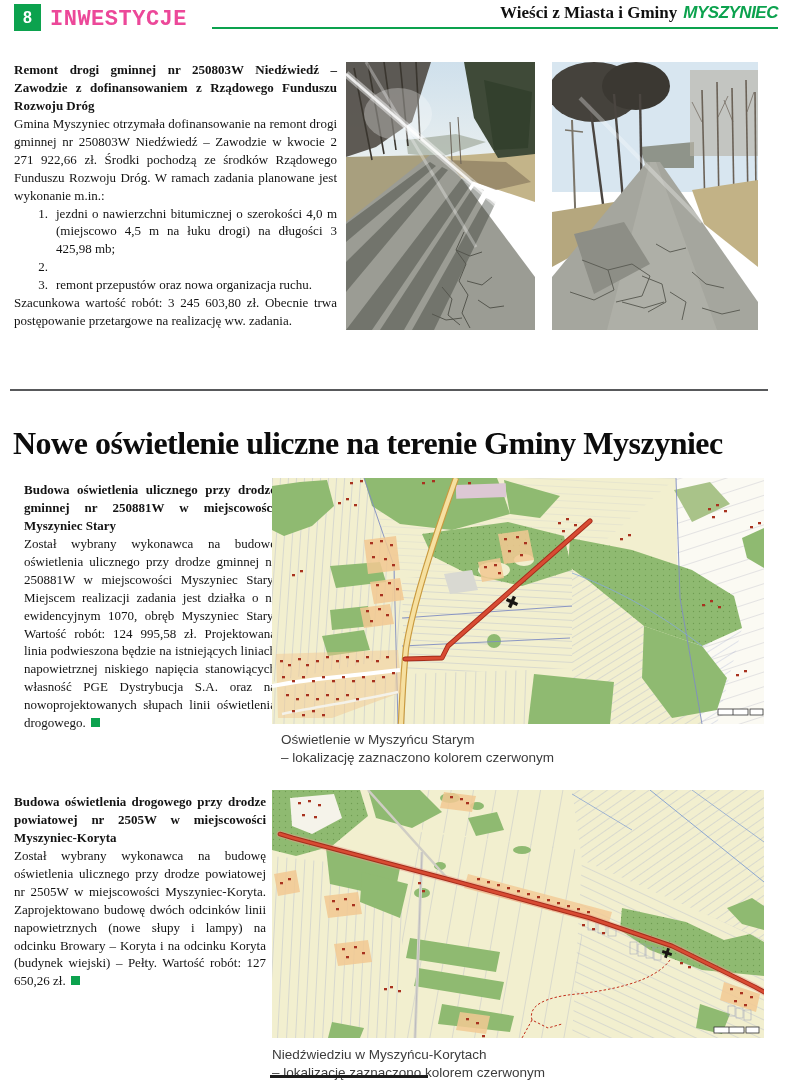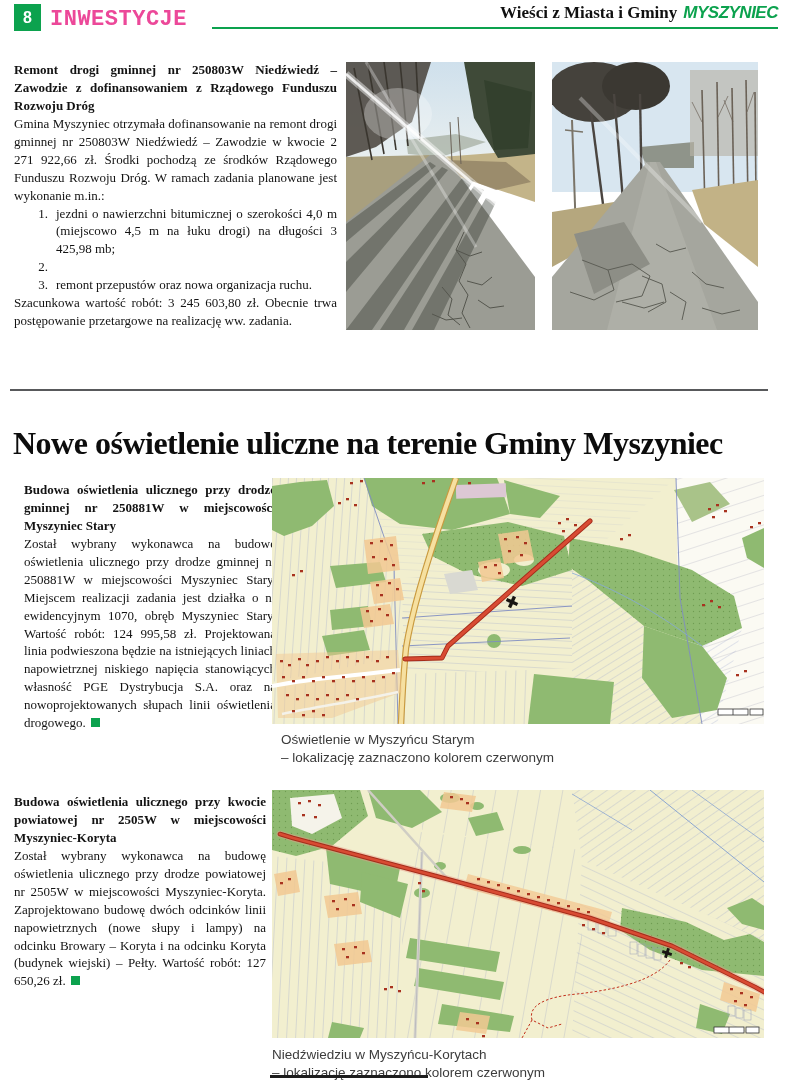--- a/index.html
+++ b/index.html
@@ -355,21 +355,21 @@
         <rect x="32" y="0" width="13" height="6" fill="#ffffff" stroke="#333333" stroke-width=".8"></rect>
       </g>
     </svg>
   </div>
   <div class="abs caption" style="left:272px;top:731px;margin-left:9px;">
     <div>Oświetlenie w Myszyńcu Starym</div>
     <div>– lokalizację zaznaczono kolorem czerwonym</div>
   </div>
 
   <div class="abs col" style="left:14px;top:793px;width:252px;">
-    <div class="title">Budowa oświetlenia ulicznego przy kwocie powiatowej nr 2505W w miejscowości Myszyniec-Koryta</div>
+    <div class="title">Budowa oświetlenia drogowego przy drodze powiatowej nr 2505W w miejscowości Myszyniec-Koryta</div>
     <div><span>Został wybrany wykonawca na budowę oświetlenia ulicznego przy drodze powiatowej nr 2505W w miejscowości Myszyniec-Koryta. Zaprojektowano budowę dwóch odcinków linii napowietrznych (nowe słupy i lampy) na odcinku Browary – Koryta i na odcinku Koryta (budynek wiejski) – Pełty. Wartość robót: 127 650,26 zł.</span><span class="endmark"></span></div>
   </div>
 
   <div class="abs" style="left:272px;top:790px;">
     <svg width="492" height="248" viewBox="0 0 492 248">
       <defs>
         <pattern id="m2a" width="9" height="9" patternUnits="userSpaceOnUse" patternTransform="rotate(3)">
           <line x1="0" y1="0" x2="0" y2="9" stroke="#96a0cc" stroke-width=".6"></line>
           </pattern>
         <pattern id="m2b" width="8" height="8" patternUnits="userSpaceOnUse" patternTransform="rotate(55)">

